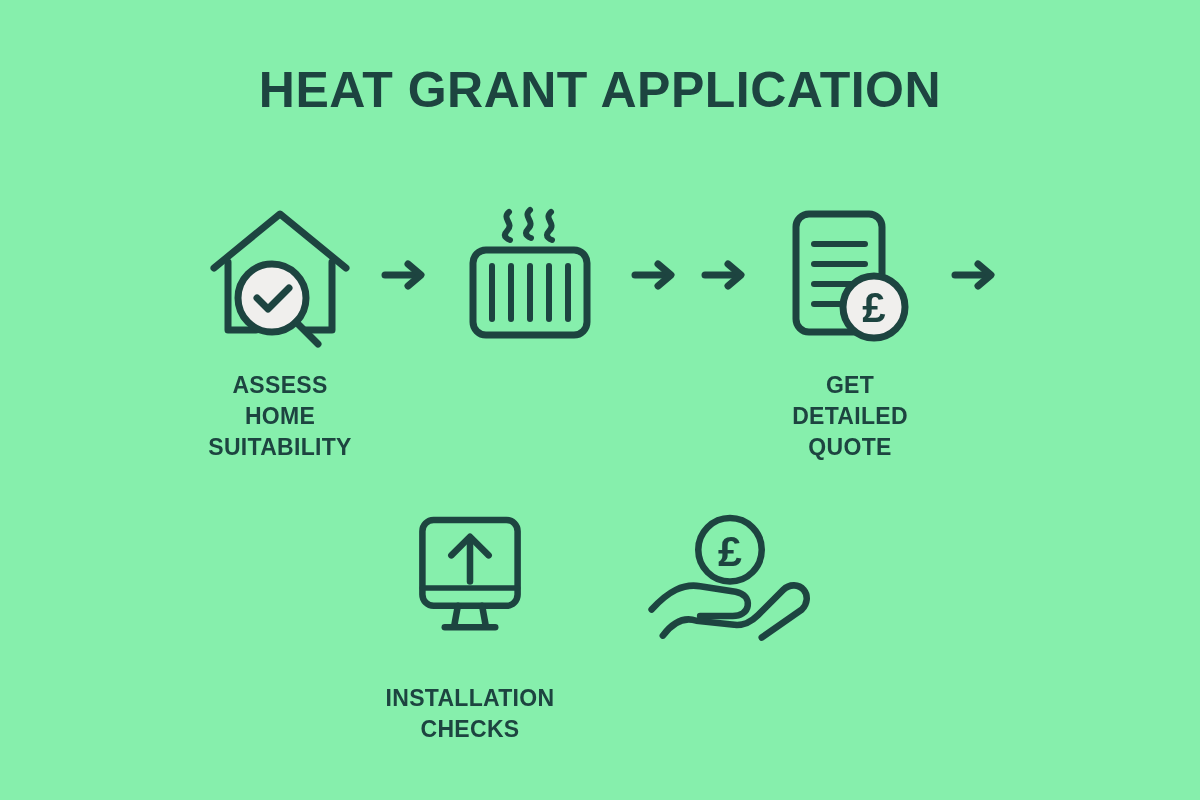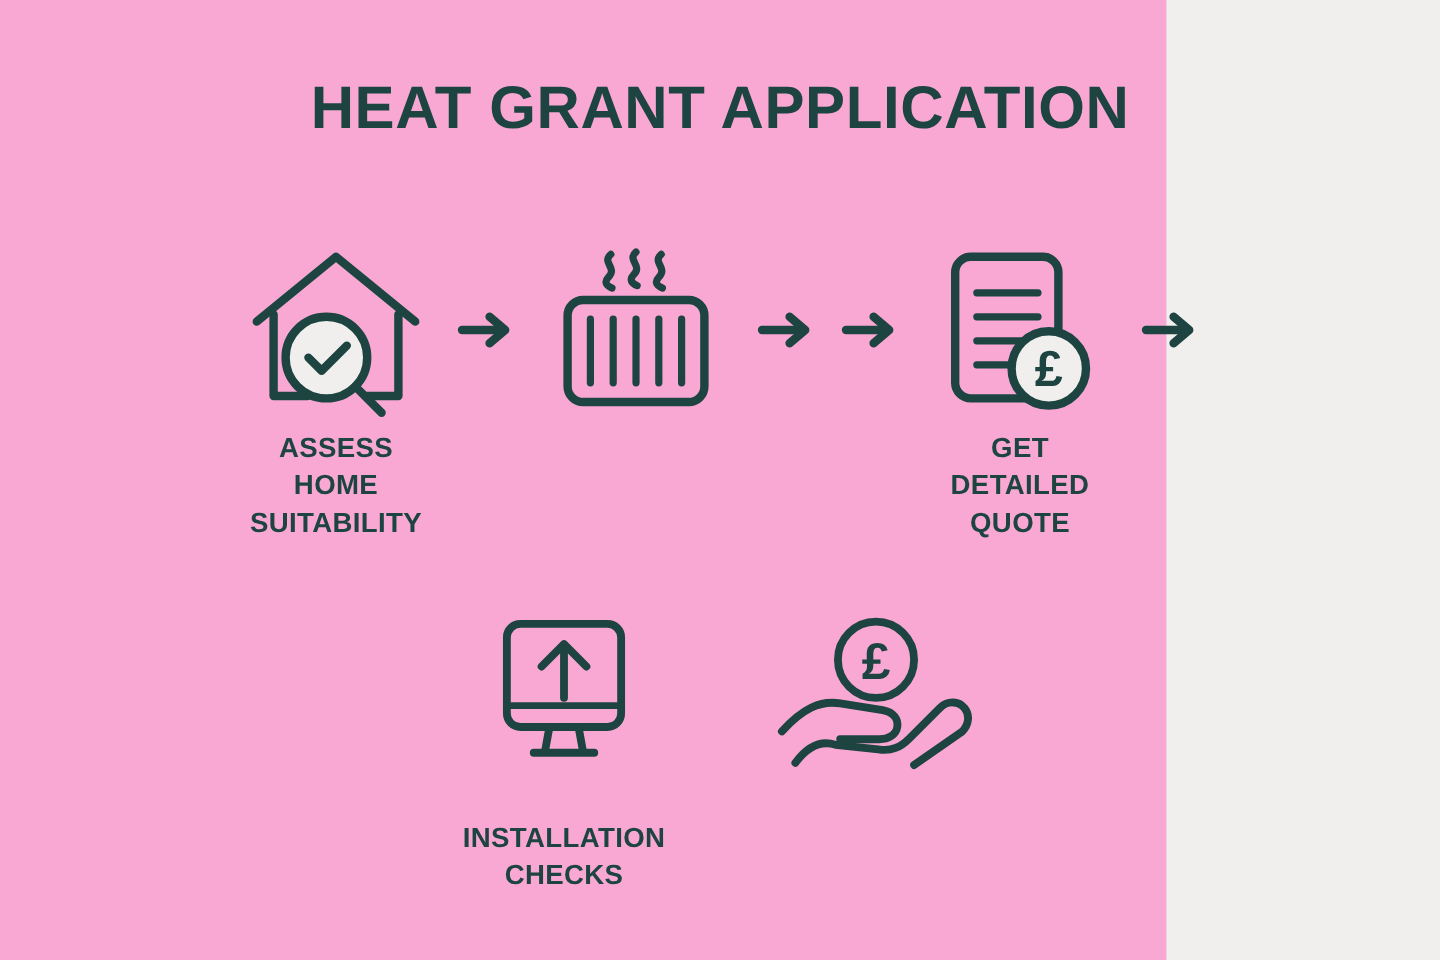--- a/index.html
+++ b/index.html
@@ -10,23 +10,23 @@
     width: 1200px;
     height: 800px;
     background: #f0efed;
     font-family: "Liberation Sans", sans-serif;
     overflow: hidden;
     position: relative;
   }
 
   .infographic {
     position: relative;
-    width: 972px;
+    width: 1200px;
     height: 800px;
-    background: #f9a8d4;
+    background: #86efac;
     box-sizing: border-box;
   }
 
   
   .title-block {
     position: absolute;
     top: 62px;
     left: 0;
     width: 1200px;
     text-align: center;
@@ -75,21 +75,21 @@
     height: 150px;
     display: flex;
     align-items: center;
     justify-content: center;
   }
   .row-bottom .icon-box {
     height: 140px;
   }
 
   .step-label {
-    margin-top: 8px;
+    margin-top: 20px;
     text-align: center;
     font-family: "Liberation Sans", sans-serif;
     font-weight: bold;
     font-size: 23px;
     line-height: 31px;
     letter-spacing: 0.3px;
     color: #1d4440;
     text-transform: uppercase;
     white-space: pre-line;
   }

